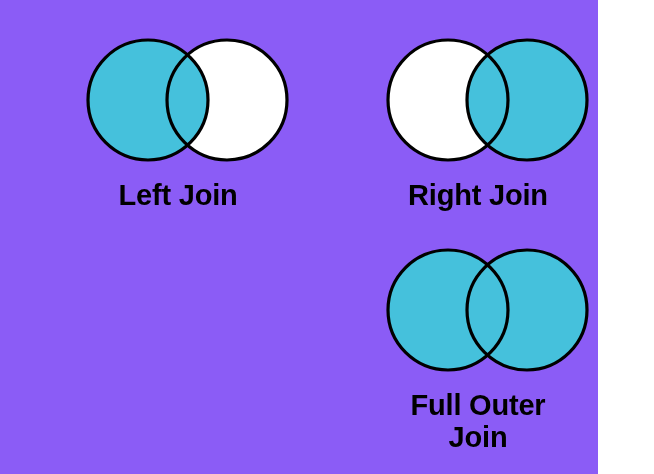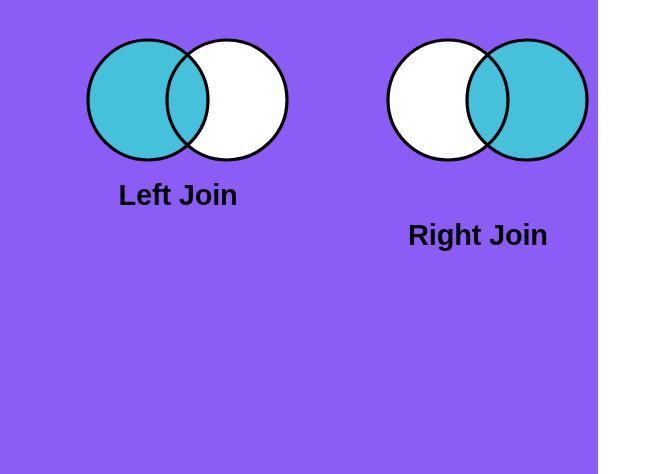--- a/index.html
+++ b/index.html
@@ -20,21 +20,21 @@
     height: 474px;
     background: #8b5cf6;
   }
   .cell {
     position: absolute;
     display: flex;
     flex-direction: column;
     align-items: center;
   }
   .cell-tl { left: 18px;  top: 28px; width: 320px; }
-  .cell-tr { left: 318px; top: 28px; width: 320px; gap: 40px; }
+  .cell-tr { left: 318px; top: 28px; width: 320px; }
   .cell-bl { left: 18px;  top: 238px; width: 320px; }
   .cell-br { left: 318px; top: 238px; width: 320px; }
 
   .venn {
     display: block;
     width: 260px;
     height: 145px;
   }
   .venn-ring {
     fill: none;
@@ -95,14 +95,32 @@
       <g clip-path="url(#clipL-rj)">
         <circle cx="179" cy="72" r="60" fill="#45c1dc"></circle>
       </g>
       <circle class="venn-ring" cx="100" cy="72" r="60" stroke="#000000"></circle>
       <circle class="venn-ring" cx="179" cy="72" r="60" stroke="#000000"></circle>
     </svg>
     <div class="caption">Right Join</div>
   </div>
 
 
+  <div class="cell cell-br">
+    <svg class="venn" viewBox="0 0 260 145">
+      <defs>
+        <clipPath id="clipL-fo">
+            <circle cx="100" cy="72" r="60"></circle>
+          </clipPath>
+      </defs>
+      <circle class="venn-fill" cx="100" cy="72" r="60" fill="#45c1dc"></circle>
+      <circle class="venn-fill" cx="179" cy="72" r="60" fill="#45c1dc"></circle>
+      <g clip-path="url(#clipL-fo)">
+        <circle cx="179" cy="72" r="60" fill="#45c1dc"></circle>
+      </g>
+      <circle class="venn-ring" cx="100" cy="72" r="60" stroke="#000000"></circle>
+      <circle class="venn-ring" cx="179" cy="72" r="60" stroke="#000000"></circle>
+    </svg>
+    <div class="caption">Full Outer
+Join</div>
+  </div>
 
 </div>
 
 </body></html>

